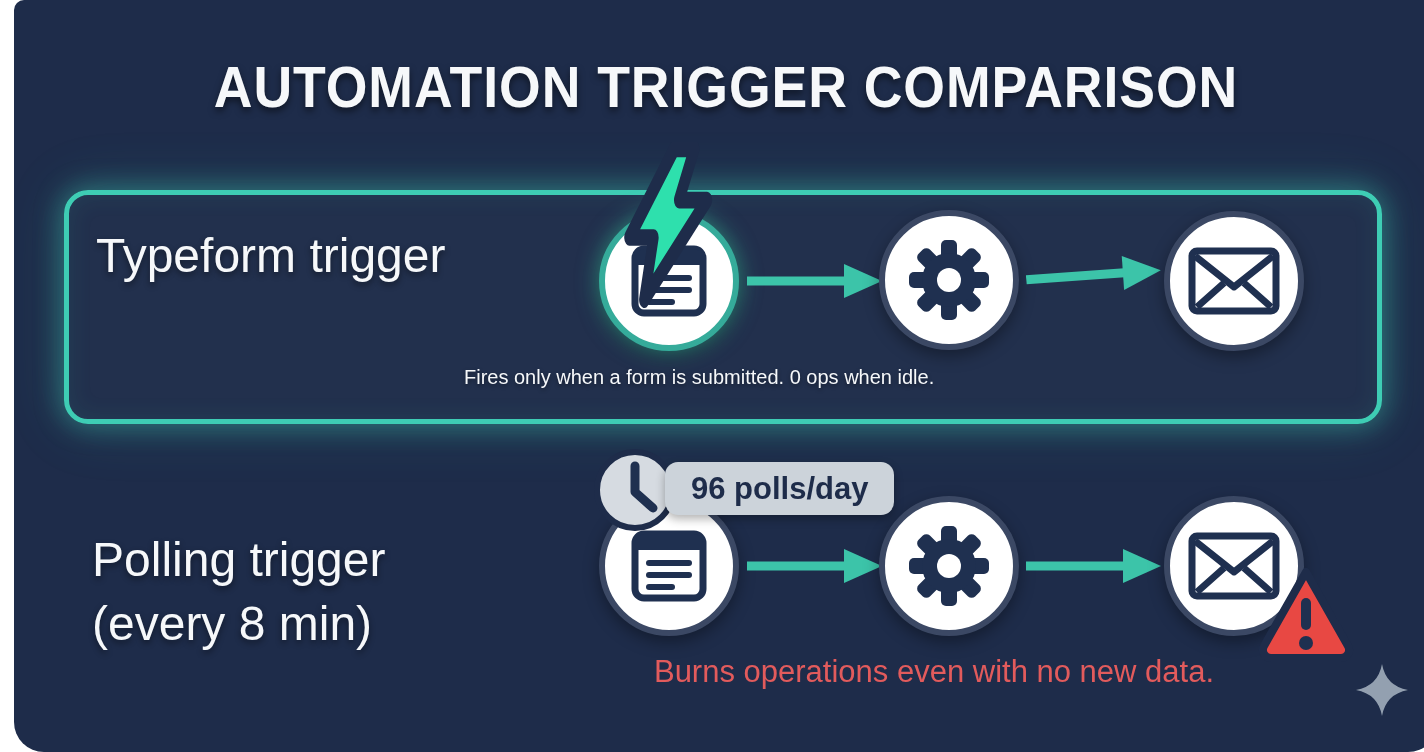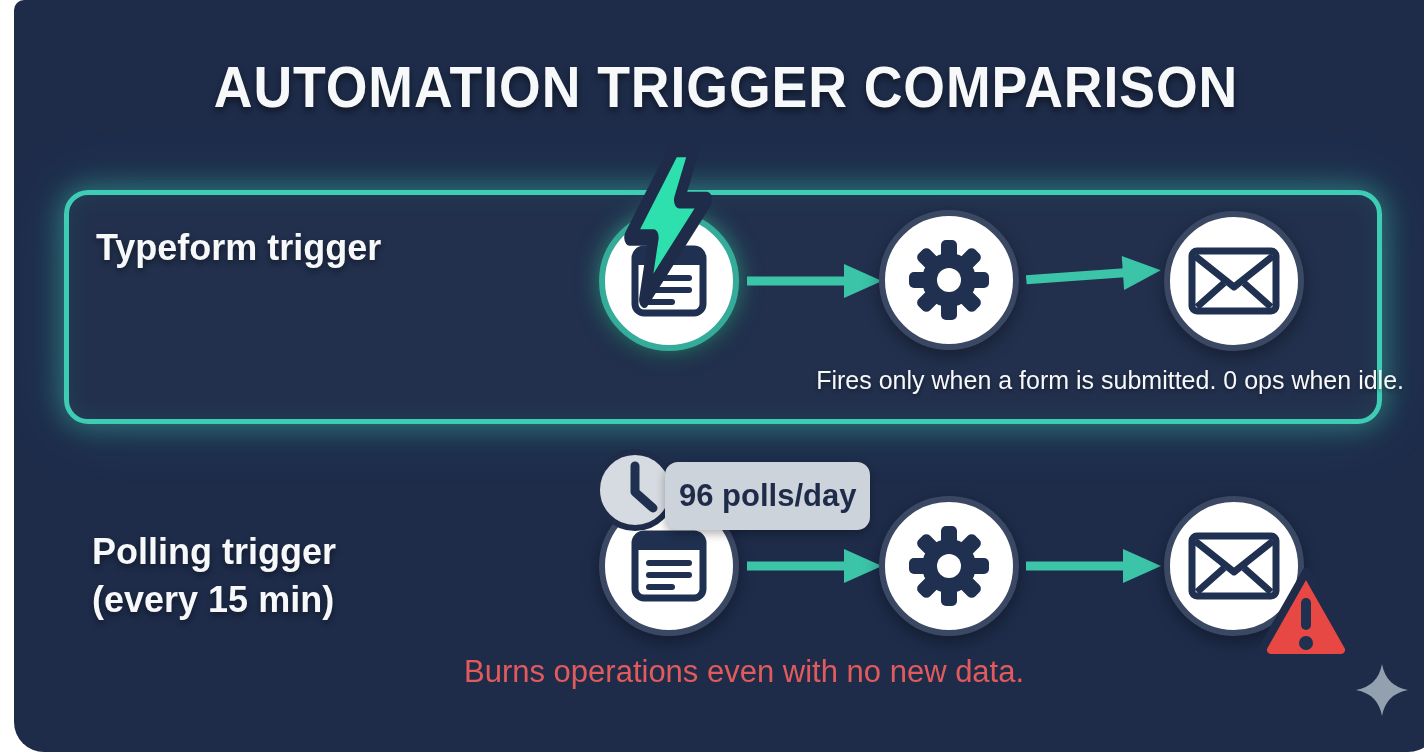--- a/index.html
+++ b/index.html
@@ -22,52 +22,52 @@
     font-size:57px; font-weight:800; letter-spacing:1px; color:var(--text-primary);
     transform:scaleX(.94); text-shadow:0 4px 8px rgba(0,0,0,.5);
   }
   .hl-box{
     left:50px; top:190px; width:1308px; height:224px;
     border:5px solid var(--accent); border-radius:24px;
     background:rgba(255,255,255,0.02);
     box-shadow:0 0 26px 4px rgba(62,205,180,.38), 0 0 60px rgba(62,205,180,.18), inset 0 0 24px rgba(62,205,180,.10);
   }
   .row-label{
-    font-size:36px; font-weight:700; color:var(--text-primary); line-height:1.34;
+    font-size:48px; font-weight:400; color:var(--text-primary); line-height:1.34;
     text-shadow:0 3px 6px rgba(0,0,0,.45);
   }
   .lbl-realtime{left:82px; top:224px;}
   .lbl-polling{left:78px; top:528px;}
   .circle{
     width:128px; height:128px; border-radius:50%;
     background:var(--circle-fill); border:6px solid var(--ring-slate);
     display:flex; align-items:center; justify-content:center;
     box-shadow:0 6px 16px rgba(0,0,0,.35);
   }
   .circle.teal-ring{
     border-color:#35ab9a;
     box-shadow:0 0 22px rgba(62,224,176,.55), 0 6px 16px rgba(0,0,0,.35);
   }
   .c-t1{left:585px; top:211px;} .c-t2{left:865px; top:210px;} .c-t3{left:1150px; top:211px;}
   .c-b1{left:585px; top:496px;} .c-b2{left:865px; top:496px;} .c-b3{left:1150px; top:496px;}
   .arrow{width:135px; height:44px;}
   .a-t1{left:733px; top:259px;} .a-t2{left:1012px; top:253px; transform:rotate(-4deg);}
   .a-b1{left:733px; top:544px;} .a-b2{left:1012px; top:544px;}
   .caption-top{
-    left:450px; top:366px; width:940px; text-align:right;
-    font-size:25px; color:var(--text-primary); text-shadow:0 2px 4px rgba(0,0,0,.4);
+    left:450px; top:366px; width:940px; text-align:left;
+    font-size:20px; color:var(--text-primary); text-shadow:0 2px 4px rgba(0,0,0,.4);
   }
   .caption-bottom{
-    left:450px; top:654px; width:940px; 
+    left:450px; top:654px; width:940px; text-align:center;
     font-size:31px; font-weight:500; color:var(--danger-text);
   }
   .bolt{left:603px; top:142px; width:102px; height:166px; z-index:5;}
   .clock{left:577px; top:446px; width:88px; height:88px; z-index:6;}
   .badge{
-    left:651px; top:462px; height:68px; padding:0 14px; z-index:6;
+    left:651px; top:462px; height:53px; padding:0 26px; z-index:6;
     background:var(--badge-bg); border-radius:13px;
     display:flex; align-items:center;
     font-size:31px; font-weight:600; color:var(--background);
     box-shadow:0 4px 10px rgba(0,0,0,.3);
   }
   .warn{left:1244px; top:562px; width:96px; height:102px; z-index:6;}
   .sparkle{left:1340px; top:662px; width:56px; height:56px;}
   
   .f-navy{fill:var(--icon-navy);} .s-navy{stroke:var(--icon-navy);}
   .f-teal{fill:var(--lightning);} .f-arrow{fill:var(--arrow);} .s-arrow{stroke:var(--arrow);}
@@ -130,21 +130,21 @@
       <rect x="4" y="4" width="84" height="60" rx="5" fill="none" class="s-navy" stroke-width="7" stroke-linejoin="round"></rect>
       <path fill="none" class="s-navy" stroke-width="7" stroke-linejoin="round" d="M7 9 L46 40 L85 9"></path>
       <path fill="none" class="s-navy" stroke-width="7" d="M9 60 L36 36 M83 60 L56 36"></path>
     </svg>
   </div>
 
   <div class="abs caption-top">Fires only when a form is submitted. 0 ops when idle.</div>
 
   <div class="abs row-label lbl-polling">
     <div>Polling trigger</div>
-    <div>(every 15 min)</div>
+    <div>(every 8 min)</div>
   </div>
 
   <svg class="abs clock" viewBox="0 0 88 88">
     <circle cx="44" cy="44" r="38" class="f-clock s-bg" stroke-width="6"></circle>
     <path fill="none" class="s-navy" stroke-width="9" stroke-linecap="round" stroke-linejoin="round" d="M44 20 L44 46 L62 62"></path>
   </svg>
 
   <div class="abs badge">
     <span>96 polls/day</span>
   </div>

